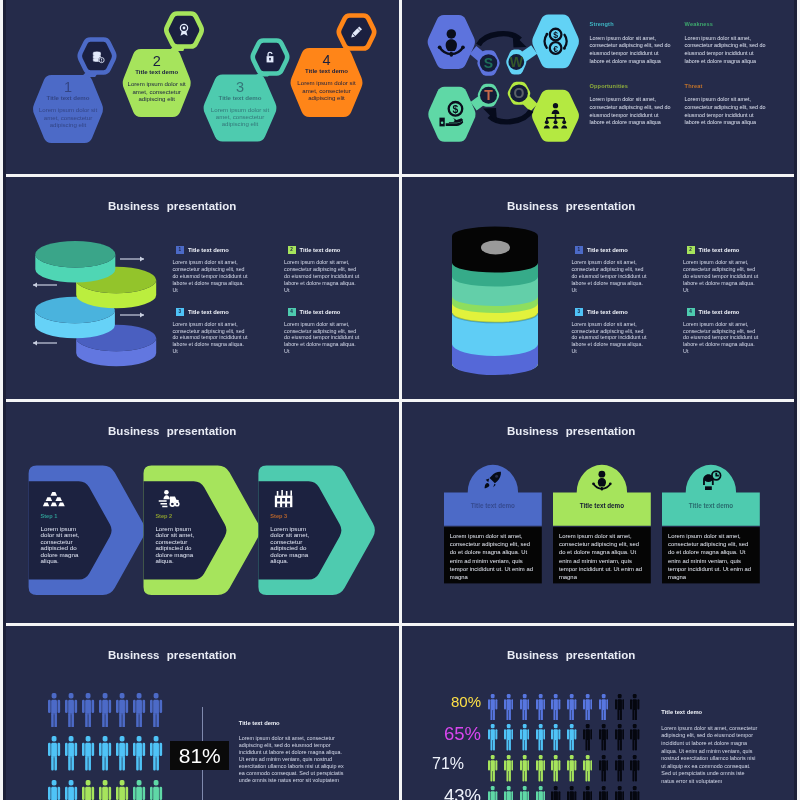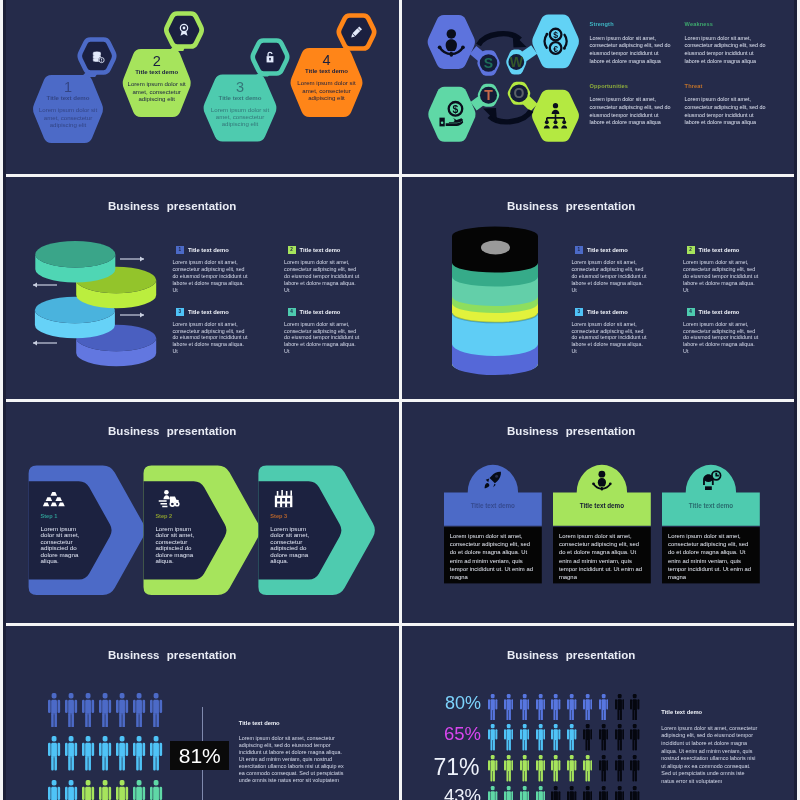--- a/index.html
+++ b/index.html
@@ -627,21 +627,21 @@
         <div style="position:absolute;left:235.8px;top:94.8px;width:106px;">
           <div style="font-size:5.8px;font-weight:bold;color:#eef1f8;line-height:1;">Title text demo</div>
           <div style="font-size:5.4px;color:#d7dcec;line-height:7.1px;margin-top:8px;">Lorem ipsum dolor sit amet, consectetur adipiscing elit, sed do eiusmod tempor incididunt ut labore et dolore magna aliqua. Ut enim ad minim veniam, quis nostrud exercitation ullamco laboris nisi ut aliquip ex ea commodo consequat. Sed ut perspiciatis unde omnis iste natus error sit voluptatem</div>
         </div>
       </div>
   </div>
 
   <div class="slide" id="s8" style="left:402px;top:626px;width:395px;height:174px;">
     <div class="sl-title" style="top:23px;">Business presentation</div>
     <div id="s8-body">
-        <div style="position:absolute;left:30px;top:68px;width:49px;text-align:right;font-size:18px;color:#7dd3fc;line-height:1;">80%</div>
+        <div style="position:absolute;left:30px;top:68px;width:49px;text-align:right;font-size:15px;color:#fde047;line-height:1;">80%</div>
         <svg width="9.38823529411765" height="26.6" viewBox="0 0 24 68" style="position:absolute;left:86.25px;top:67.5px;">
           <g fill="#5776e0">
             <rect x="7.2" y="0" width="9.6" height="11" rx="3.4"></rect>
             <rect x="0" y="13.5" width="5.2" height="26" rx="2.4"></rect>
             <rect x="18.8" y="13.5" width="5.2" height="26" rx="2.4"></rect>
             <path d="M6.3 16.2c0-1.6 1.2-2.7 2.7-2.7h6c1.5 0 2.7 1.1 2.7 2.7V41H6.3z"></path>
             <rect x="6.3" y="40" width="5" height="28" rx="2"></rect>
             <rect x="12.7" y="40" width="5" height="28" rx="2"></rect>
           </g>
         </svg>
@@ -829,21 +829,21 @@
         <svg width="9.38823529411765" height="26.6" viewBox="0 0 24 68" style="position:absolute;left:228.45000000000002px;top:98.4px;">
           <g fill="#05070f">
             <rect x="7.2" y="0" width="9.6" height="11" rx="3.4"></rect>
             <rect x="0" y="13.5" width="5.2" height="26" rx="2.4"></rect>
             <rect x="18.8" y="13.5" width="5.2" height="26" rx="2.4"></rect>
             <path d="M6.3 16.2c0-1.6 1.2-2.7 2.7-2.7h6c1.5 0 2.7 1.1 2.7 2.7V41H6.3z"></path>
             <rect x="6.3" y="40" width="5" height="28" rx="2"></rect>
             <rect x="12.7" y="40" width="5" height="28" rx="2"></rect>
           </g>
         </svg>
-        <div style="position:absolute;left:30px;top:129.8px;width:49px;text-align:center;font-size:23px;color:#eef2fb;line-height:1;">71%</div>
+        <div style="position:absolute;left:30px;top:129.8px;width:49px;text-align:left;font-size:16px;color:#eef2fb;line-height:1;">71%</div>
         <svg width="9.38823529411765" height="26.6" viewBox="0 0 24 68" style="position:absolute;left:86.25px;top:129.3px;">
           <g fill="#a6e45c">
             <rect x="7.2" y="0" width="9.6" height="11" rx="3.4"></rect>
             <rect x="0" y="13.5" width="5.2" height="26" rx="2.4"></rect>
             <rect x="18.8" y="13.5" width="5.2" height="26" rx="2.4"></rect>
             <path d="M6.3 16.2c0-1.6 1.2-2.7 2.7-2.7h6c1.5 0 2.7 1.1 2.7 2.7V41H6.3z"></path>
             <rect x="6.3" y="40" width="5" height="28" rx="2"></rect>
             <rect x="12.7" y="40" width="5" height="28" rx="2"></rect>
           </g>
         </svg>

